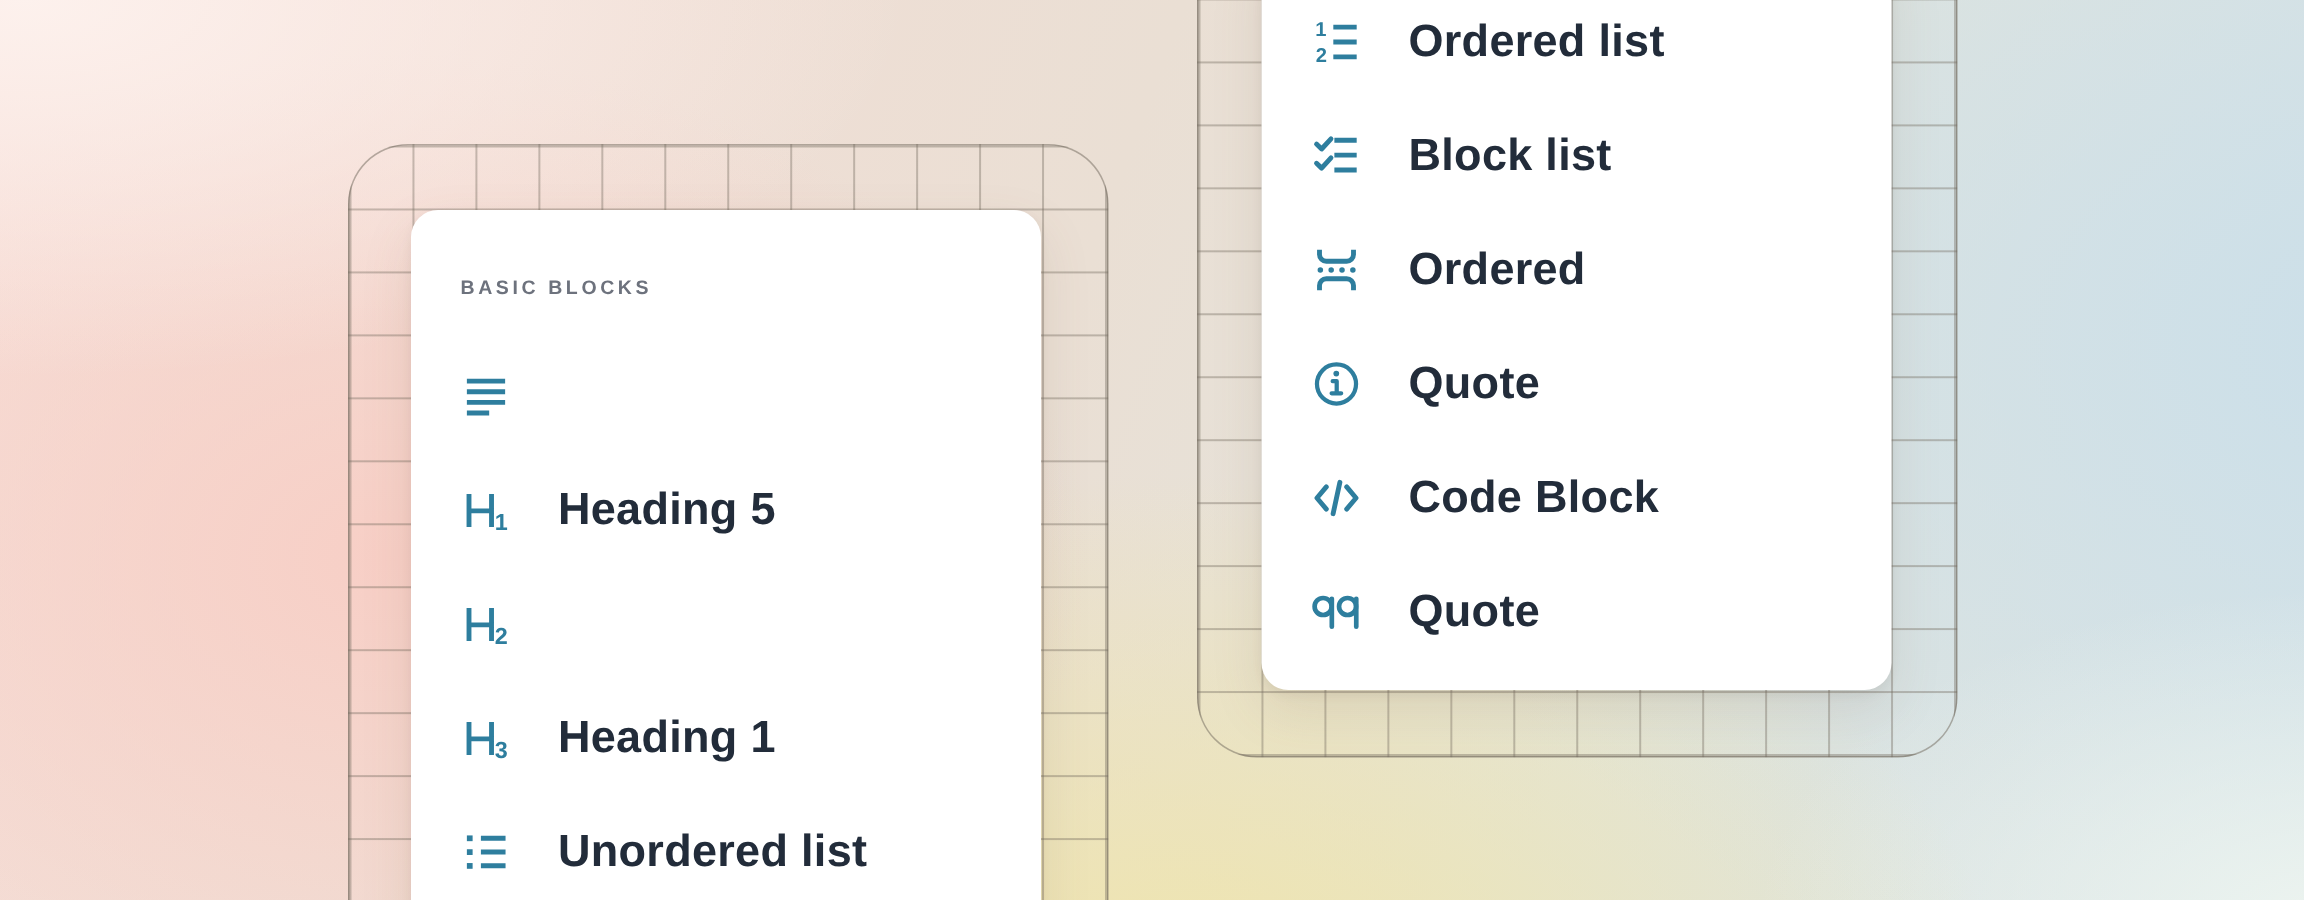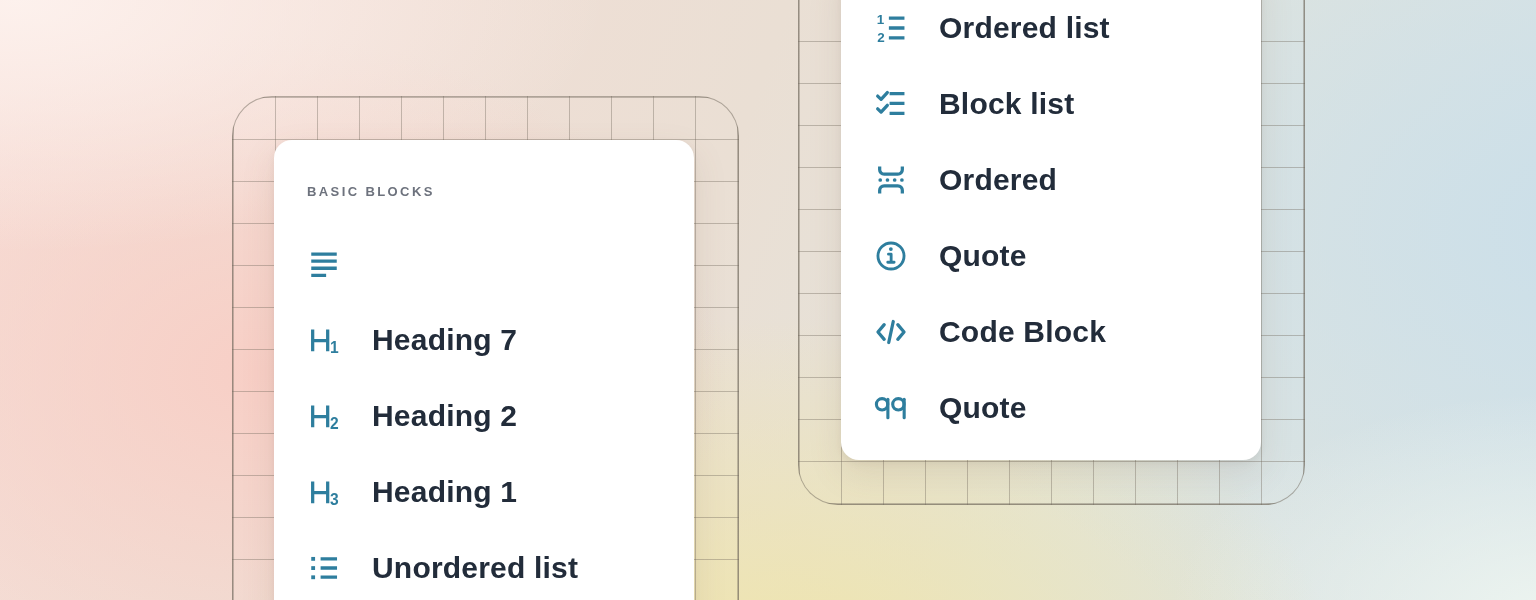--- a/index.html
+++ b/index.html
@@ -88,30 +88,29 @@
             </svg>
           </span>
         </div>
         <div class="menu-item">
           <span class="icon">
             <svg viewBox="0 0 24 24" fill="none" stroke="currentColor" stroke-width="2.3" stroke-linejoin="round">
               <path d="M4 4.5v15.5M14.6 4.5v15.5M4 12.4h10.6"></path>
               <text x="22.3" y="21.3" text-anchor="end" font-size="11" font-weight="bold" fill="currentColor" stroke="none" font-family="&quot;Liberation Sans&quot;,&quot;DejaVu Sans&quot;,sans-serif">1</text>
             </svg>
           </span>
-          <span class="label">Heading 7</span>
+          <span class="label">Heading 5</span>
         </div>
         <div class="menu-item">
           <span class="icon">
             <svg viewBox="0 0 24 24" fill="none" stroke="currentColor" stroke-width="2.3" stroke-linejoin="round">
               <path d="M4 4.5v15.5M14.6 4.5v15.5M4 12.4h10.6"></path>
               <text x="22.3" y="21.3" text-anchor="end" font-size="11" font-weight="bold" fill="currentColor" stroke="none" font-family="&quot;Liberation Sans&quot;,&quot;DejaVu Sans&quot;,sans-serif">2</text>
             </svg>
           </span>
-          <span class="label">Heading 2</span>
         </div>
         <div class="menu-item">
           <span class="icon">
             <svg viewBox="0 0 24 24" fill="none" stroke="currentColor" stroke-width="2.3" stroke-linejoin="round">
               <path d="M4 4.5v15.5M14.6 4.5v15.5M4 12.4h10.6"></path>
               <text x="22.3" y="21.3" text-anchor="end" font-size="11" font-weight="bold" fill="currentColor" stroke="none" font-family="&quot;Liberation Sans&quot;,&quot;DejaVu Sans&quot;,sans-serif">3</text>
             </svg>
           </span>
           <span class="label">Heading 1</span>
         </div>

